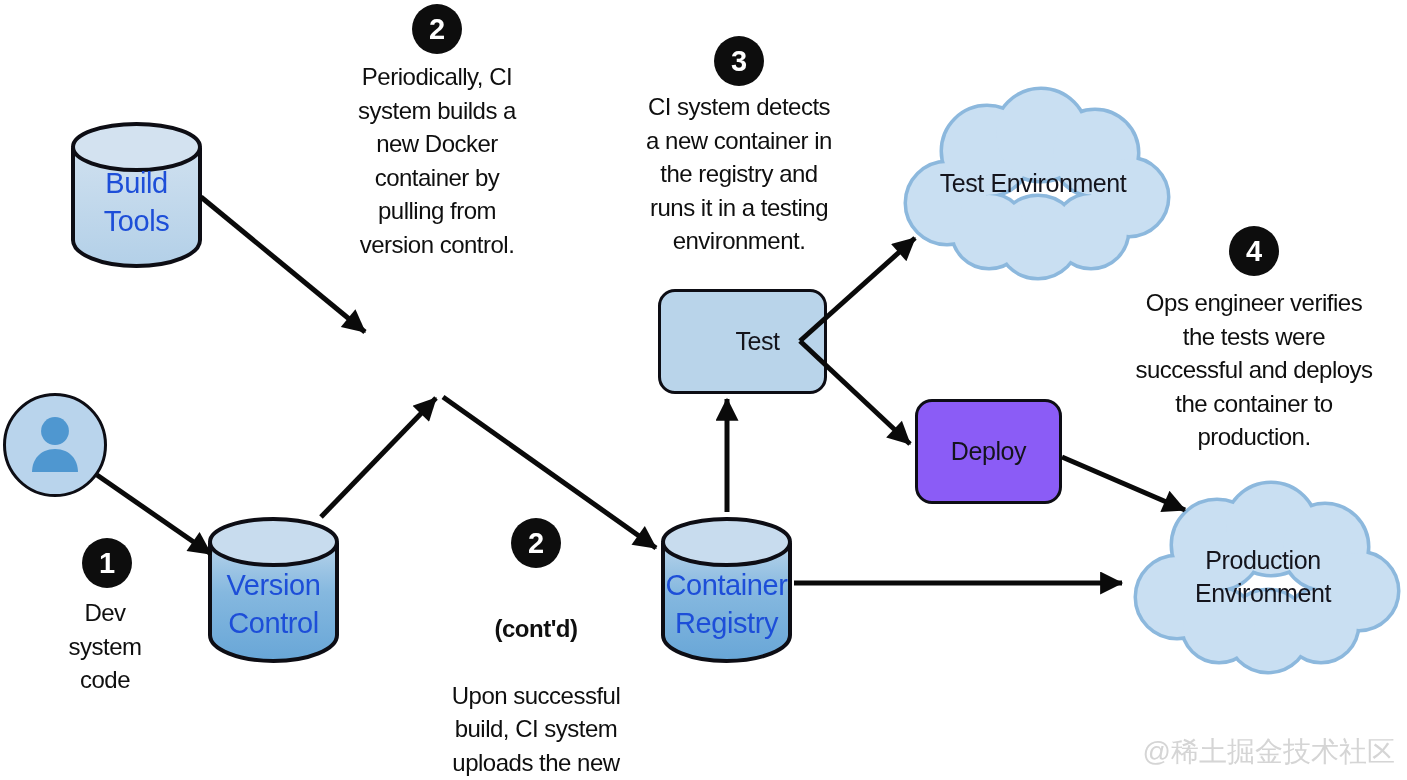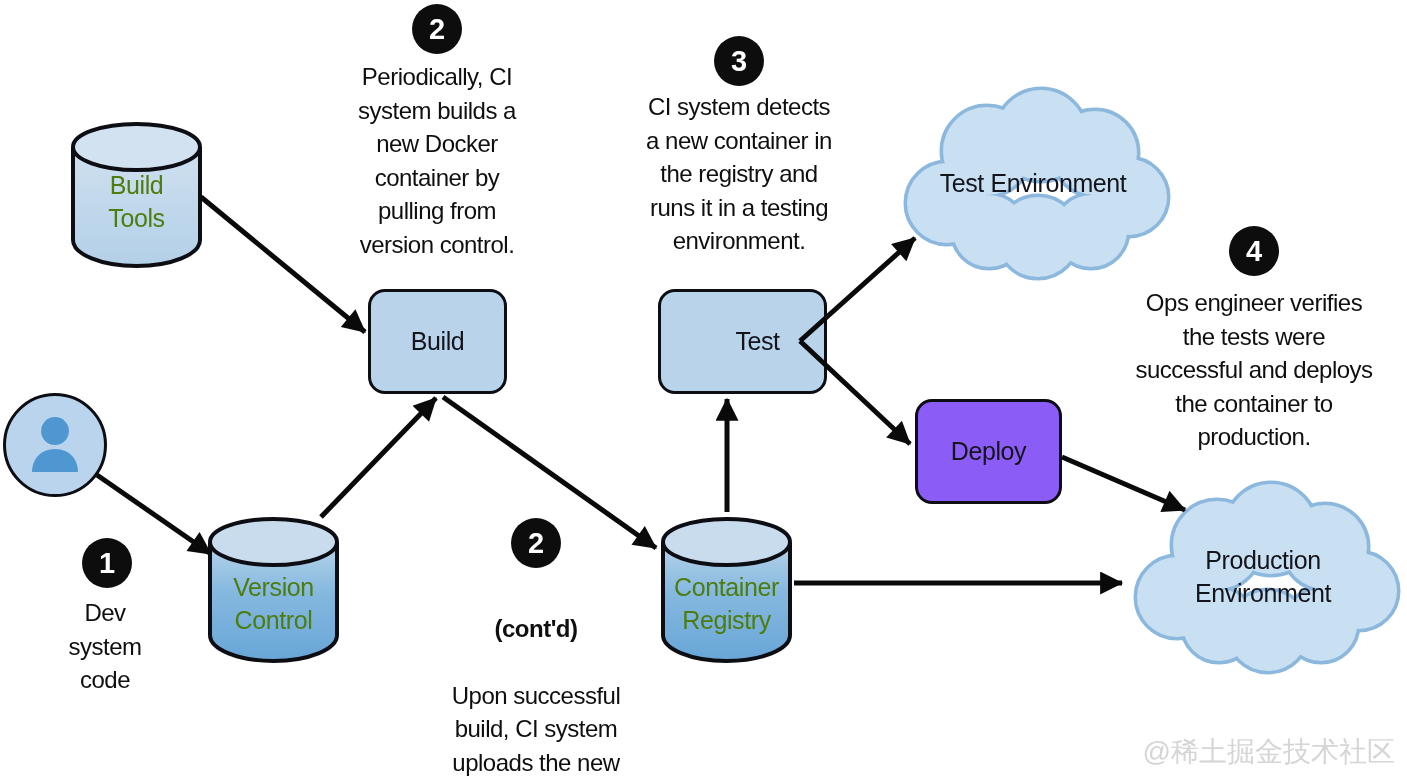--- a/index.html
+++ b/index.html
@@ -15,21 +15,21 @@
   .node-box{
     position:absolute;border:3px solid #0d0d14;border-radius:17px;
     background:#b9d4ea;display:flex;align-items:center;justify-content:center;
     font-size:25px;letter-spacing:-0.4px;color:#14141c;z-index:2;
   }
   .node-box.light{background:#8b5cf6;}
   
   .cyl{position:absolute;z-index:2;}
   .cyl .cyl-label{
     position:absolute;inset:0;display:flex;align-items:center;justify-content:center;
-    text-align:center;font-size:25px;line-height:1.32;letter-spacing:-0.4px;color:#4d7c0f;
+    text-align:center;font-size:29px;line-height:1.32;letter-spacing:-0.4px;color:#1d4ed8;
   }
   .cyl.lightc .cyl-label{padding-top:14px;}
   .cyl.darkc .cyl-label{padding-top:28px;}
   
   .cloud{position:absolute;z-index:1;}
   .cloud .pass-stroke circle{fill:none;stroke:#8cb8dd;stroke-width:7;}
   .cloud .pass-fill circle{fill:#c9dff2;stroke:none;}
   .cloud .cloud-label{
     position:absolute;inset:0;display:flex;align-items:center;justify-content:center;
     text-align:center;font-size:25px;line-height:1.32;letter-spacing:-0.4px;color:#14141c;
@@ -145,23 +145,20 @@
   </div>
 
   <div class="cyl darkc" style="left:660px;top:515px;width:133px;height:150px;">
     <svg width="133" height="150" viewBox="0 0 133 150">
       <path d="M3,28 L3,120 A63.5,26 0 0 0 130,120 L130,28" fill="url(#gradCylDark)" stroke="#0d0d14" stroke-width="4"></path>
       <ellipse cx="66.5" cy="27" rx="63.5" ry="23" fill="#c8dcee" stroke="#0d0d14" stroke-width="4"></ellipse>
     </svg>
     <div class="cyl-label" style="padding-left:10px;padding-right:10px;">Container Registry</div>
   </div>
 
-  <div class="node-box" style="left:368px;top:289px;width:133px;height:99px;">
-    <span>Build</span>
-  </div>
   <div class="node-box" style="left:658px;top:289px;width:133px;height:99px;padding-left:30px;">
     <span>Test</span>
   </div>
   <div class="node-box light" style="left:915px;top:399px;width:141px;height:99px;">
     <span>Deploy</span>
   </div>
 
   <div class="avatar" style="left:3px;top:393px;">
     <svg width="82" height="82" viewBox="0 0 100 100">
       <circle cx="50" cy="33" r="17" fill="#4f97d0"></circle>

